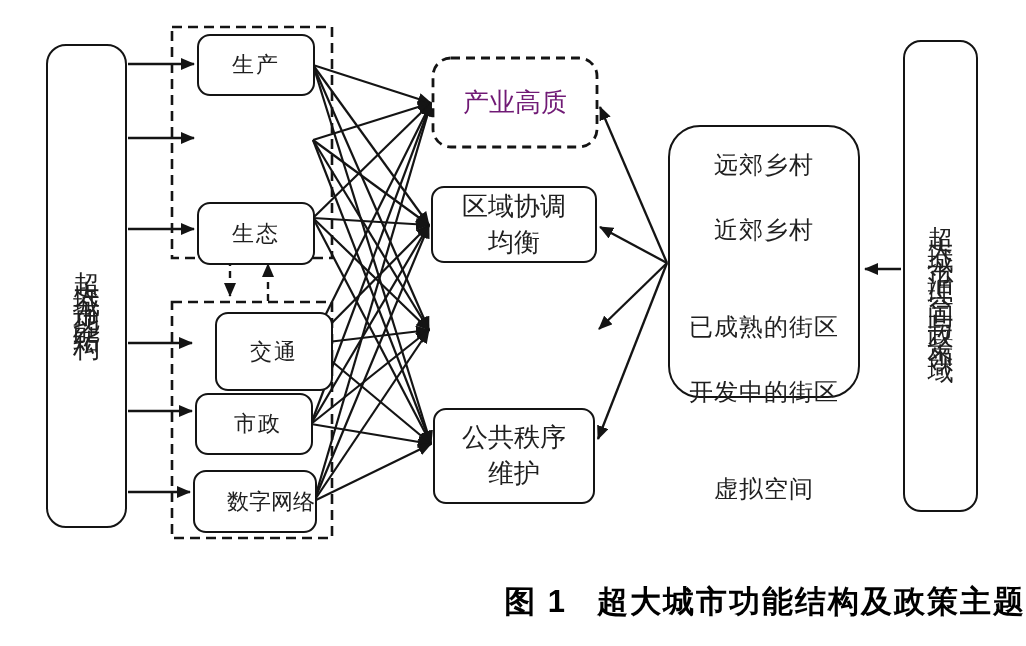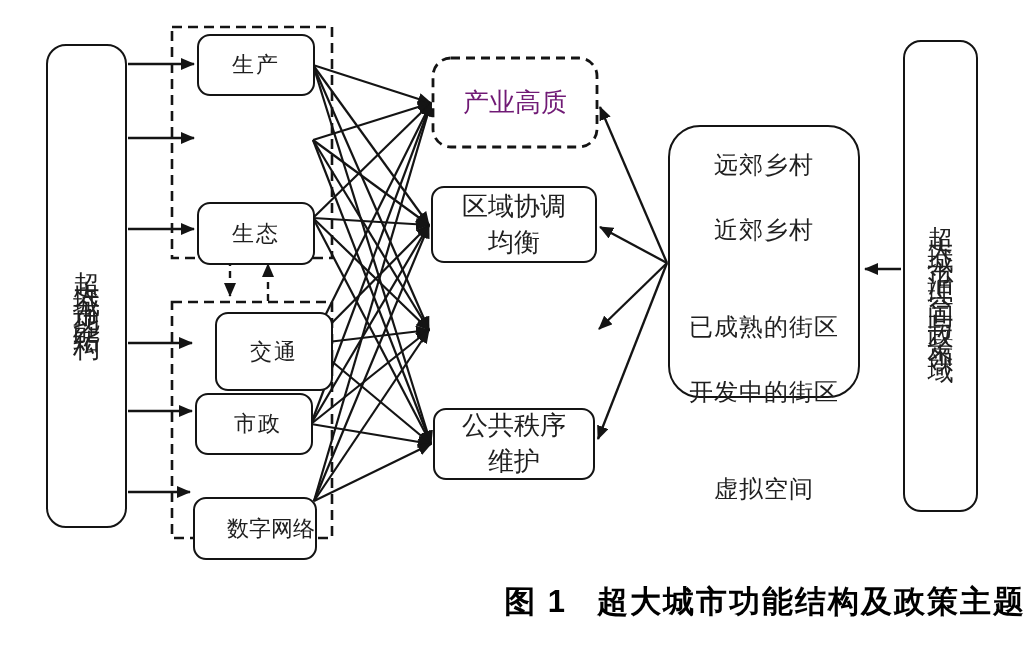--- a/index.html
+++ b/index.html
@@ -104,33 +104,33 @@
   <div class="node small" style="left:197px;top:202px;width:118px;height:63px;">
     <span>生态</span>
   </div>
 
   <div class="node small" style="left:195px;top:312px;width:118px;height:79px;margin-left:20px;">
     <span>交通</span>
   </div>
   <div class="node small" style="left:195px;top:393px;width:118px;height:62px;padding-left:8px;">
     <span>市政</span>
   </div>
-  <div class="node small" style="left:193px;top:497px;width:124px;height:63px;letter-spacing:0;padding-left:32px;">
+  <div class="node small" style="left:193px;top:470px;width:124px;height:63px;letter-spacing:0;padding-left:32px;">
     <span>数字网络</span>
   </div>
 
   <div class="theme-text" style="left:433px;top:58px;width:164px;height:89px;">
     <div>产业高质</div>
   </div>
 
   <div class="node theme" style="left:431px;top:186px;width:166px;height:77px;">
     <div>区域协调</div>
     <div>均衡</div>
   </div>
-  <div class="node theme" style="left:433px;top:408px;width:162px;height:72px;">
+  <div class="node theme" style="left:433px;top:408px;width:162px;height:96px;">
     <div>公共秩序</div>
     <div>维护</div>
   </div>
 
   <div class="node space" style="left:668px;top:125px;width:192px;height:273px;">
     <div class="sb-line">远郊乡村</div>
     <div class="sb-line">近郊乡村</div>
     <div class="sb-line"></div>
     <div class="sb-line">已成熟的街区</div>
     <div class="sb-line">开发中的街区</div>

